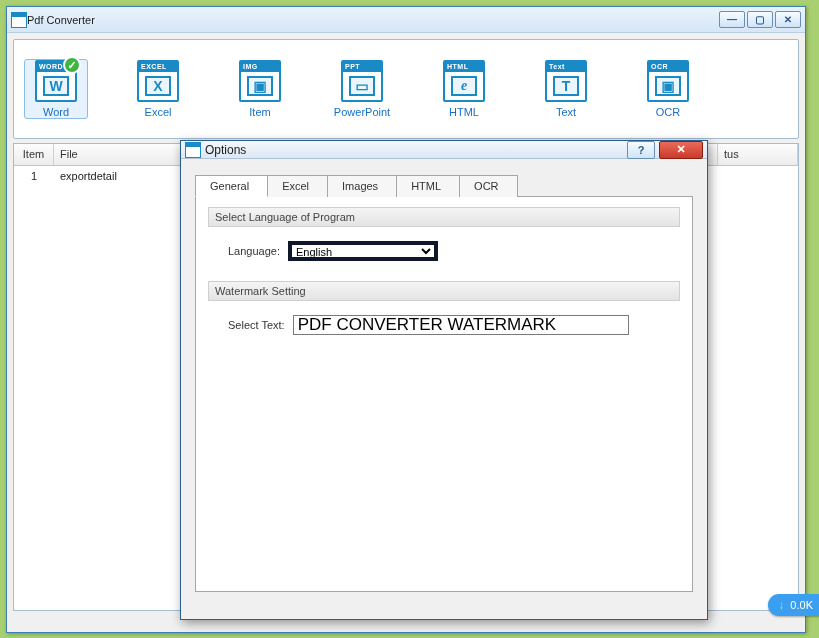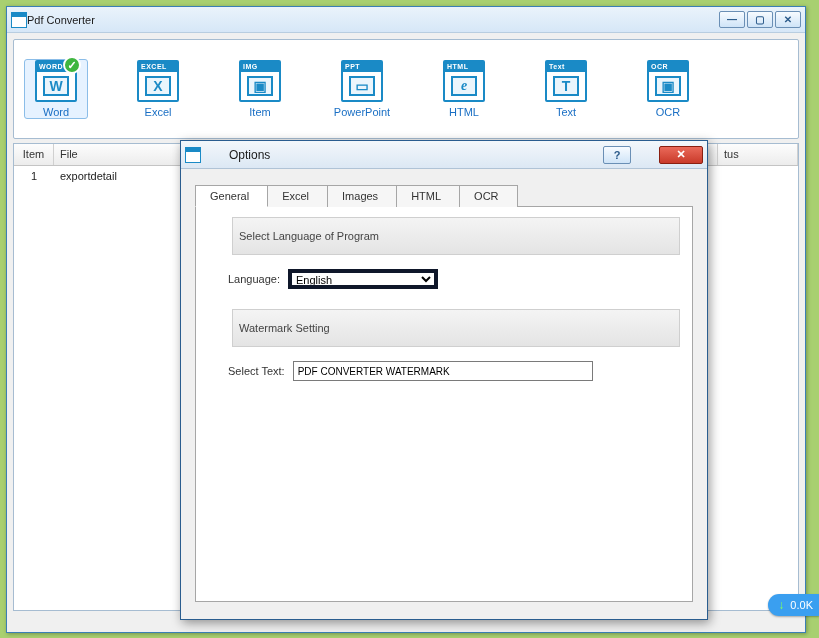--- a/index.html
+++ b/index.html
@@ -15,35 +15,35 @@
   .fmt-label { margin-top: 4px; color: #1a6fc4; text-align:center;}
   .table-area { margin: 4px 6px 0 6px; border: 1px solid #a6bcd1; background: #fff; height: 468px; }
   .table-head { display: flex; height: 22px; background: linear-gradient(#fdfdfd,#ececec); border-bottom: 1px solid #c4c4c4; }
   .th { border-right: 1px solid #d0d0d0; padding: 4px 6px; color: #333; }
   .row { display: flex; height: 22px; }
   .td { padding: 4px 6px; color: #222; }
   .col-item { width: 40px; text-align: center; }
   .col-file { flex: 1; }
   .col-status { width: 80px; }
   .dialog { position: absolute; left: 180px; top: 140px; width: 528px; height: 480px; background: #f0f0f0; border: 1px solid #2a5d8f; box-shadow: 2px 3px 10px rgba(0,0,0,.4); }
-  .dlg-titlebar { height: 28px; background: linear-gradient(#f3f7fb,#dce8f4); display: flex; align-items: center; padding: 0 4px; border-bottom: 1px solid #b0c3d6; gap: 24px; }
+  .dlg-titlebar { height: 18px; background: linear-gradient(#f3f7fb,#dce8f4); display: flex; align-items: center; padding: 0 4px; border-bottom: 1px solid #b0c3d6; }
   .dlg-titlebar .title { flex: 1; margin-left: 4px; color: #1a1a1a; font-size: 12px; }
   .help-btn { width: 28px; height: 18px; background: linear-gradient(#f7fbff,#cfe4f7); border: 1px solid #6a8fb5; border-radius: 2px; display: flex; align-items:center; justify-content:center; margin-right: 4px; font-weight:bold; color:#2a5a8a; }
   .close-btn { width: 44px; height: 18px; background: linear-gradient(#ea6a5a,#c93a2a); border: 1px solid #8a1f10; border-radius: 2px; display: flex; align-items:center; justify-content:center; color: #fff; font-weight: bold; }
   .dlg-body { padding: 10px 14px; }
   .tabs { display: flex; margin-top: 6px; }
   .tab { height: 22px; padding: 4px 18px 0 14px; border: 1px solid #a6a6a6; border-bottom: none; background: #f6f6f6; margin-right: -1px; color:#333; cursor:default;}
   .tab.active { background: #fff; border-bottom: 1px solid #fff; position: relative; z-index: 2; }
   .tabpanel { border: 1px solid #a6a6a6; background: #fff; height: 396px; margin-top: -1px; padding: 10px 12px; }
-  .section-head { background: linear-gradient(#f4f4f4,#e4e4e4); border: 1px solid #cfcfcf; padding: 12px 6px; color: #444; margin-top: 0; margin-left: 24px; }
+  .section-head { background: linear-gradient(#f4f4f4,#e4e4e4); border: 1px solid #cfcfcf; padding: 3px 6px; color: #444; margin-top: 0; }
   .section-body { padding: 14px 20px 8px 20px; }
   .field-row { display: flex; align-items: center; gap: 8px; }
   .field-label { color: #333; }
   select.lang { width: 150px; height: 20px; border: 4px solid #0f172a; background: #fff; font-size: 11px; }
-  input.watermark { width: 300px; height: 20px; border: 1px solid #7a7a7a; background: #fff; padding: 2px 4px; font-size: 10px; }
+  input.watermark { width: 336px; height: 20px; border: 1px solid #7a7a7a; background: #fff; padding: 2px 4px; font-size: 17px; }
   .badge { position: absolute; right: 0px; bottom: 22px; height: 22px; background: #3a9ff0; color: #fff; border-radius: 11px 0 0 11px; padding: 0 6px 0 10px; display: flex; align-items:center; gap:6px; box-shadow: 0 1px 2px rgba(0,0,0,.3);}
   .badge .arrow { color: #7fff5f; font-size: 12px; }
   
   .doc-icon { width:42px; height:42px; border:2px solid #1a8ac6; background:#fff; position:relative; border-radius:2px;}
   .doc-icon .tag { position:absolute; top:0; left:0; right:0; height:10px; background:#1a8ac6; color:#fff; font-size:7px; line-height:10px; padding-left:2px; font-weight:bold; letter-spacing:.5px;}
   .doc-icon .body-icon { position:absolute; top:14px; left:6px; right:6px; bottom:4px; border:2px solid #1a8ac6; background:#eaf5fc; display:flex; align-items:center; justify-content:center; font-size:14px; color:#1a8ac6; font-weight:bold;}
   .word-active .check { position:absolute; top:-6px; right:-6px; width:18px; height:18px; border-radius:50%; background:#3fb63f; border:2px solid #fff; display:flex; align-items:center; justify-content:center; color:#fff; font-size:11px; font-weight:bold;}
   .small-app-icon { width:16px; height:16px; border:1px solid #1a8ac6; background:#fff; position:relative;}
   .small-app-icon::before { content:""; position:absolute; top:0; left:0; right:0; height:4px; background:#1a8ac6;}
 </style>

